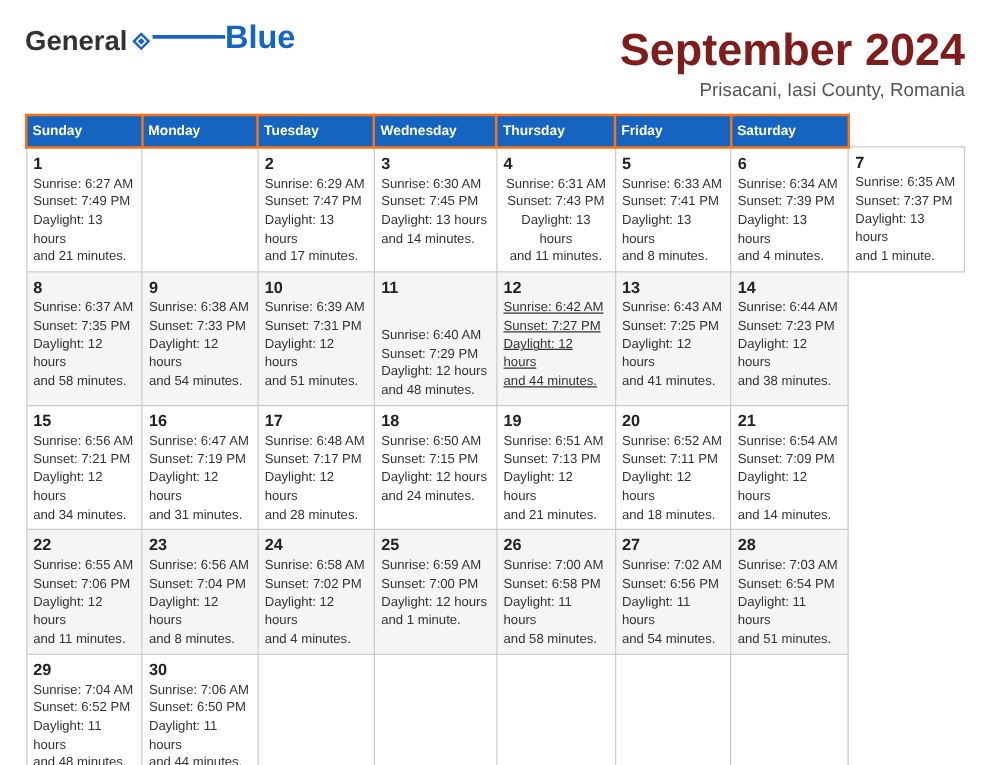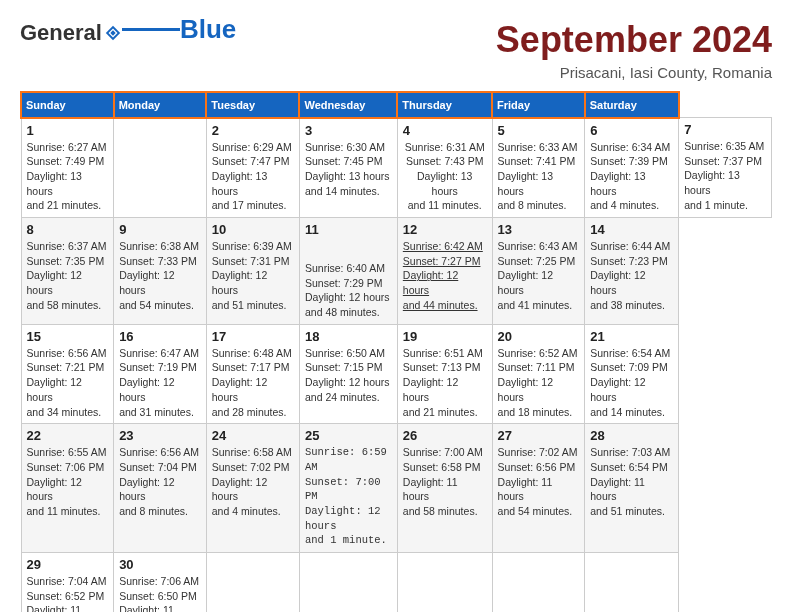--- a/index.html
+++ b/index.html
@@ -300,21 +300,21 @@
         </td>
         <td>
           <span class="day-num">24</span>
           <div class="day-info" style="white-space: pre-line;">Sunrise: 6:58 AM
 Sunset: 7:02 PM
 Daylight: 12 hours
 and 4 minutes.</div>
         </td>
         <td>
           <span class="day-num">25</span>
-          <div class="day-info" style="white-space: pre-line; font-family: Liberation Mono, monospace;">Sunrise: 6:59 AM
+          <div class="day-info" style="white-space: pre-line;">Sunrise: 6:59 AM
 Sunset: 7:00 PM
 Daylight: 12 hours
 and 1 minute.</div>
         </td>
         <td>
           <span class="day-num">26</span>
           <div class="day-info" style="white-space: pre-line;">Sunrise: 7:00 AM
 Sunset: 6:58 PM
 Daylight: 11 hours
 and 58 minutes.</div>

